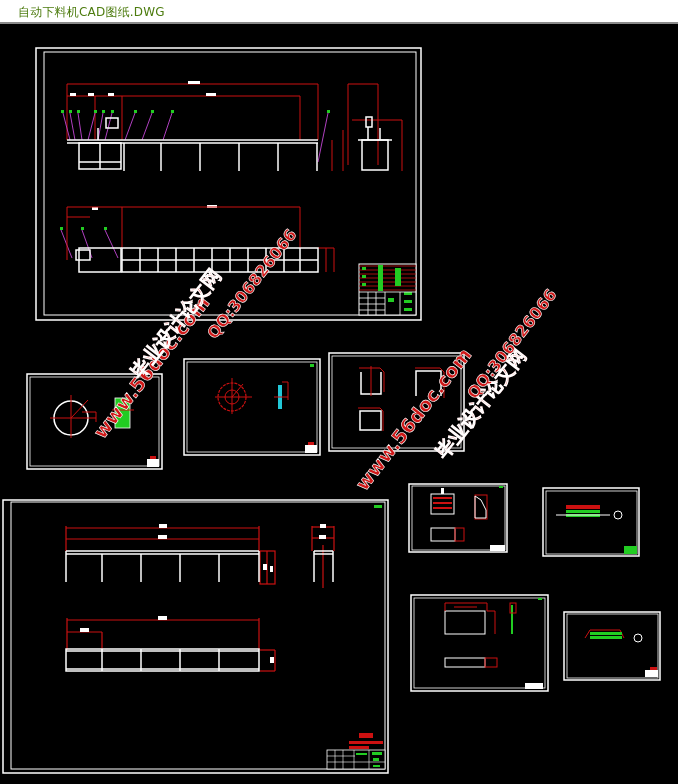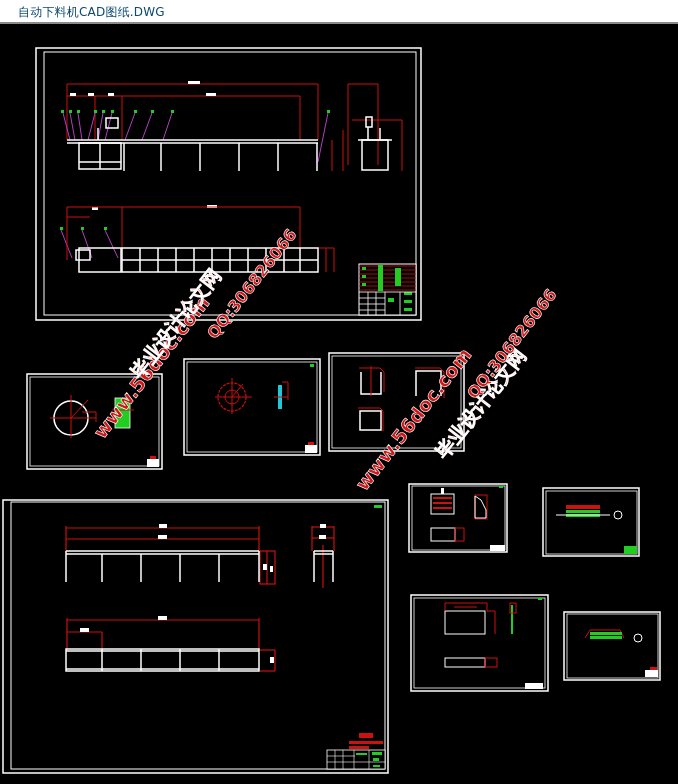--- a/index.html
+++ b/index.html
@@ -1,18 +1,18 @@
 <!DOCTYPE html>
 <html><head>
 <meta charset="utf-8">
 <style>
   html, body { margin:0; padding:0; }
   body { width:678px; height:784px; overflow:hidden; background:#000; font-family:"DejaVu Sans", sans-serif; position:relative; }
   .titlebar { position:absolute; left:0; top:0; width:678px; height:24px; background:#fff; border-bottom:2px solid #8a8a8a; box-sizing:border-box; }
-  .titlebar .title { position:absolute; left:18px; top:4px; font-size:12px; color:#0c4a6e; letter-spacing:0.2px;text-align:center; }
+  .titlebar .title { position:absolute; left:18px; top:4px; font-size:12px; color:#4d7c0f; letter-spacing:0.2px;text-align:center; }
   .canvas { position:absolute; left:0; top:25px; width:678px; height:759px; background:#000; }
   .canvas svg { position:absolute; left:0; top:0; }
 </style>
 </head>
 <body>
 
 <div class="titlebar">
   <span class="title">自动下料机CAD图纸.DWG</span>
 </div>
 

